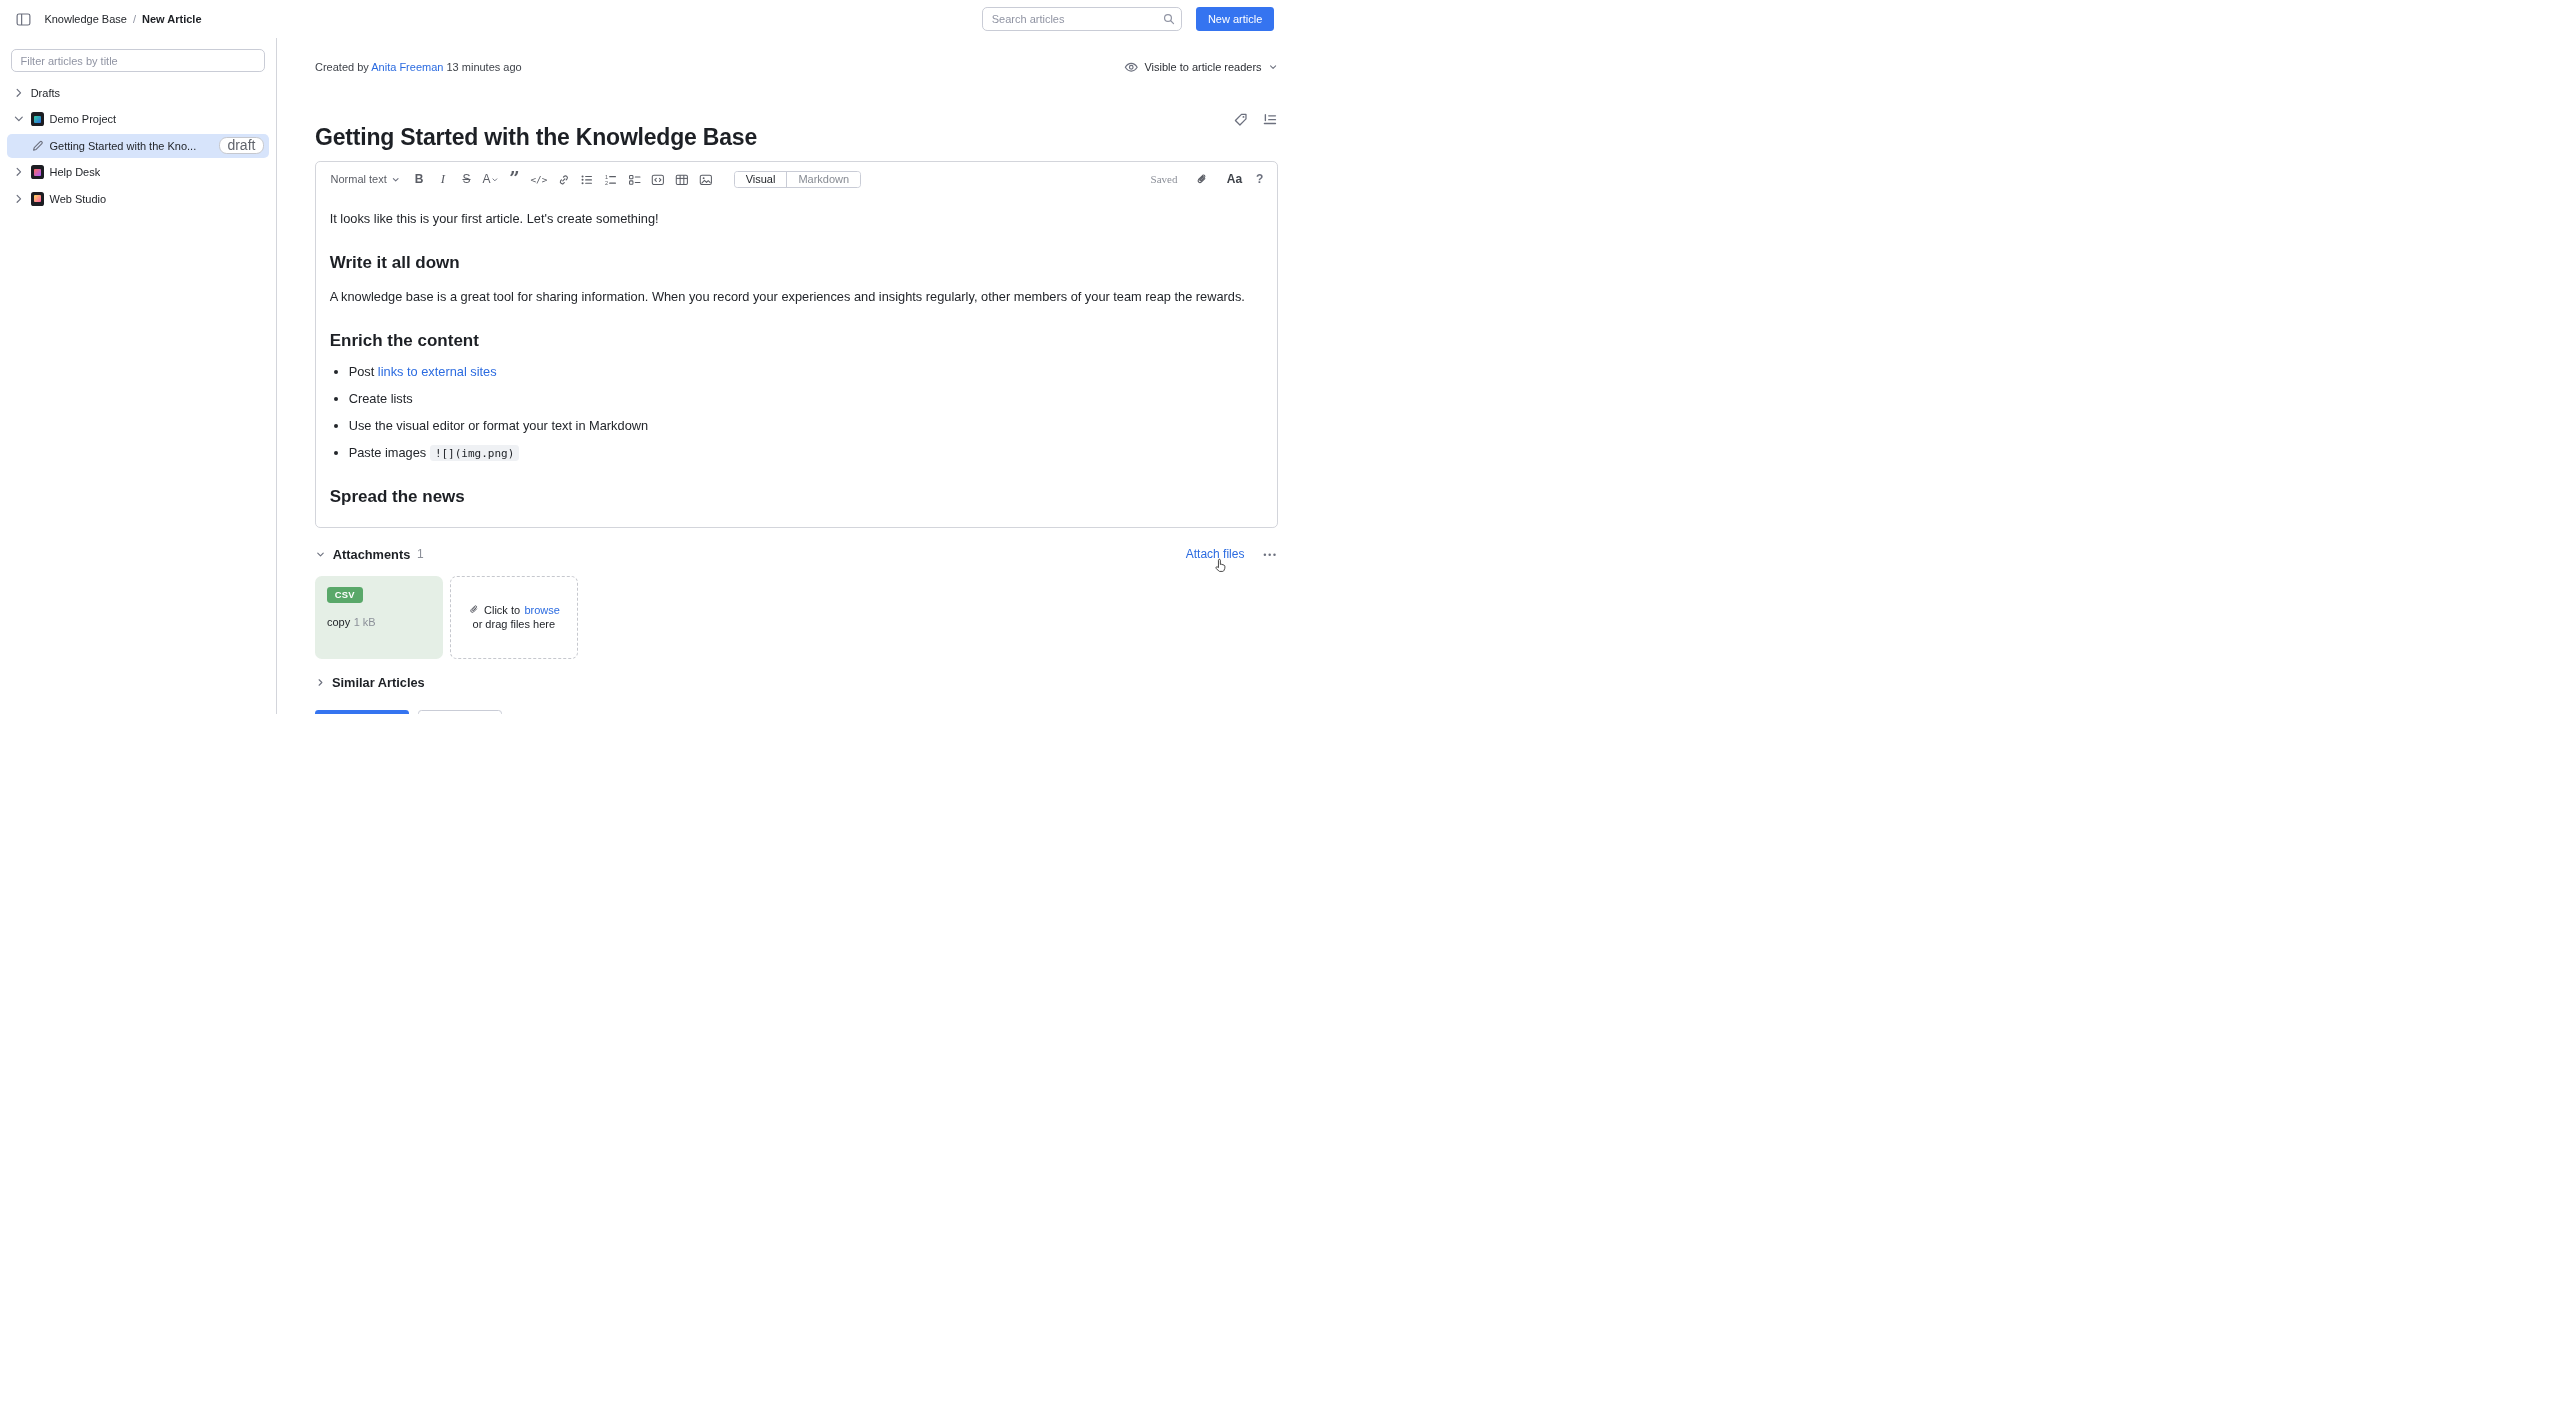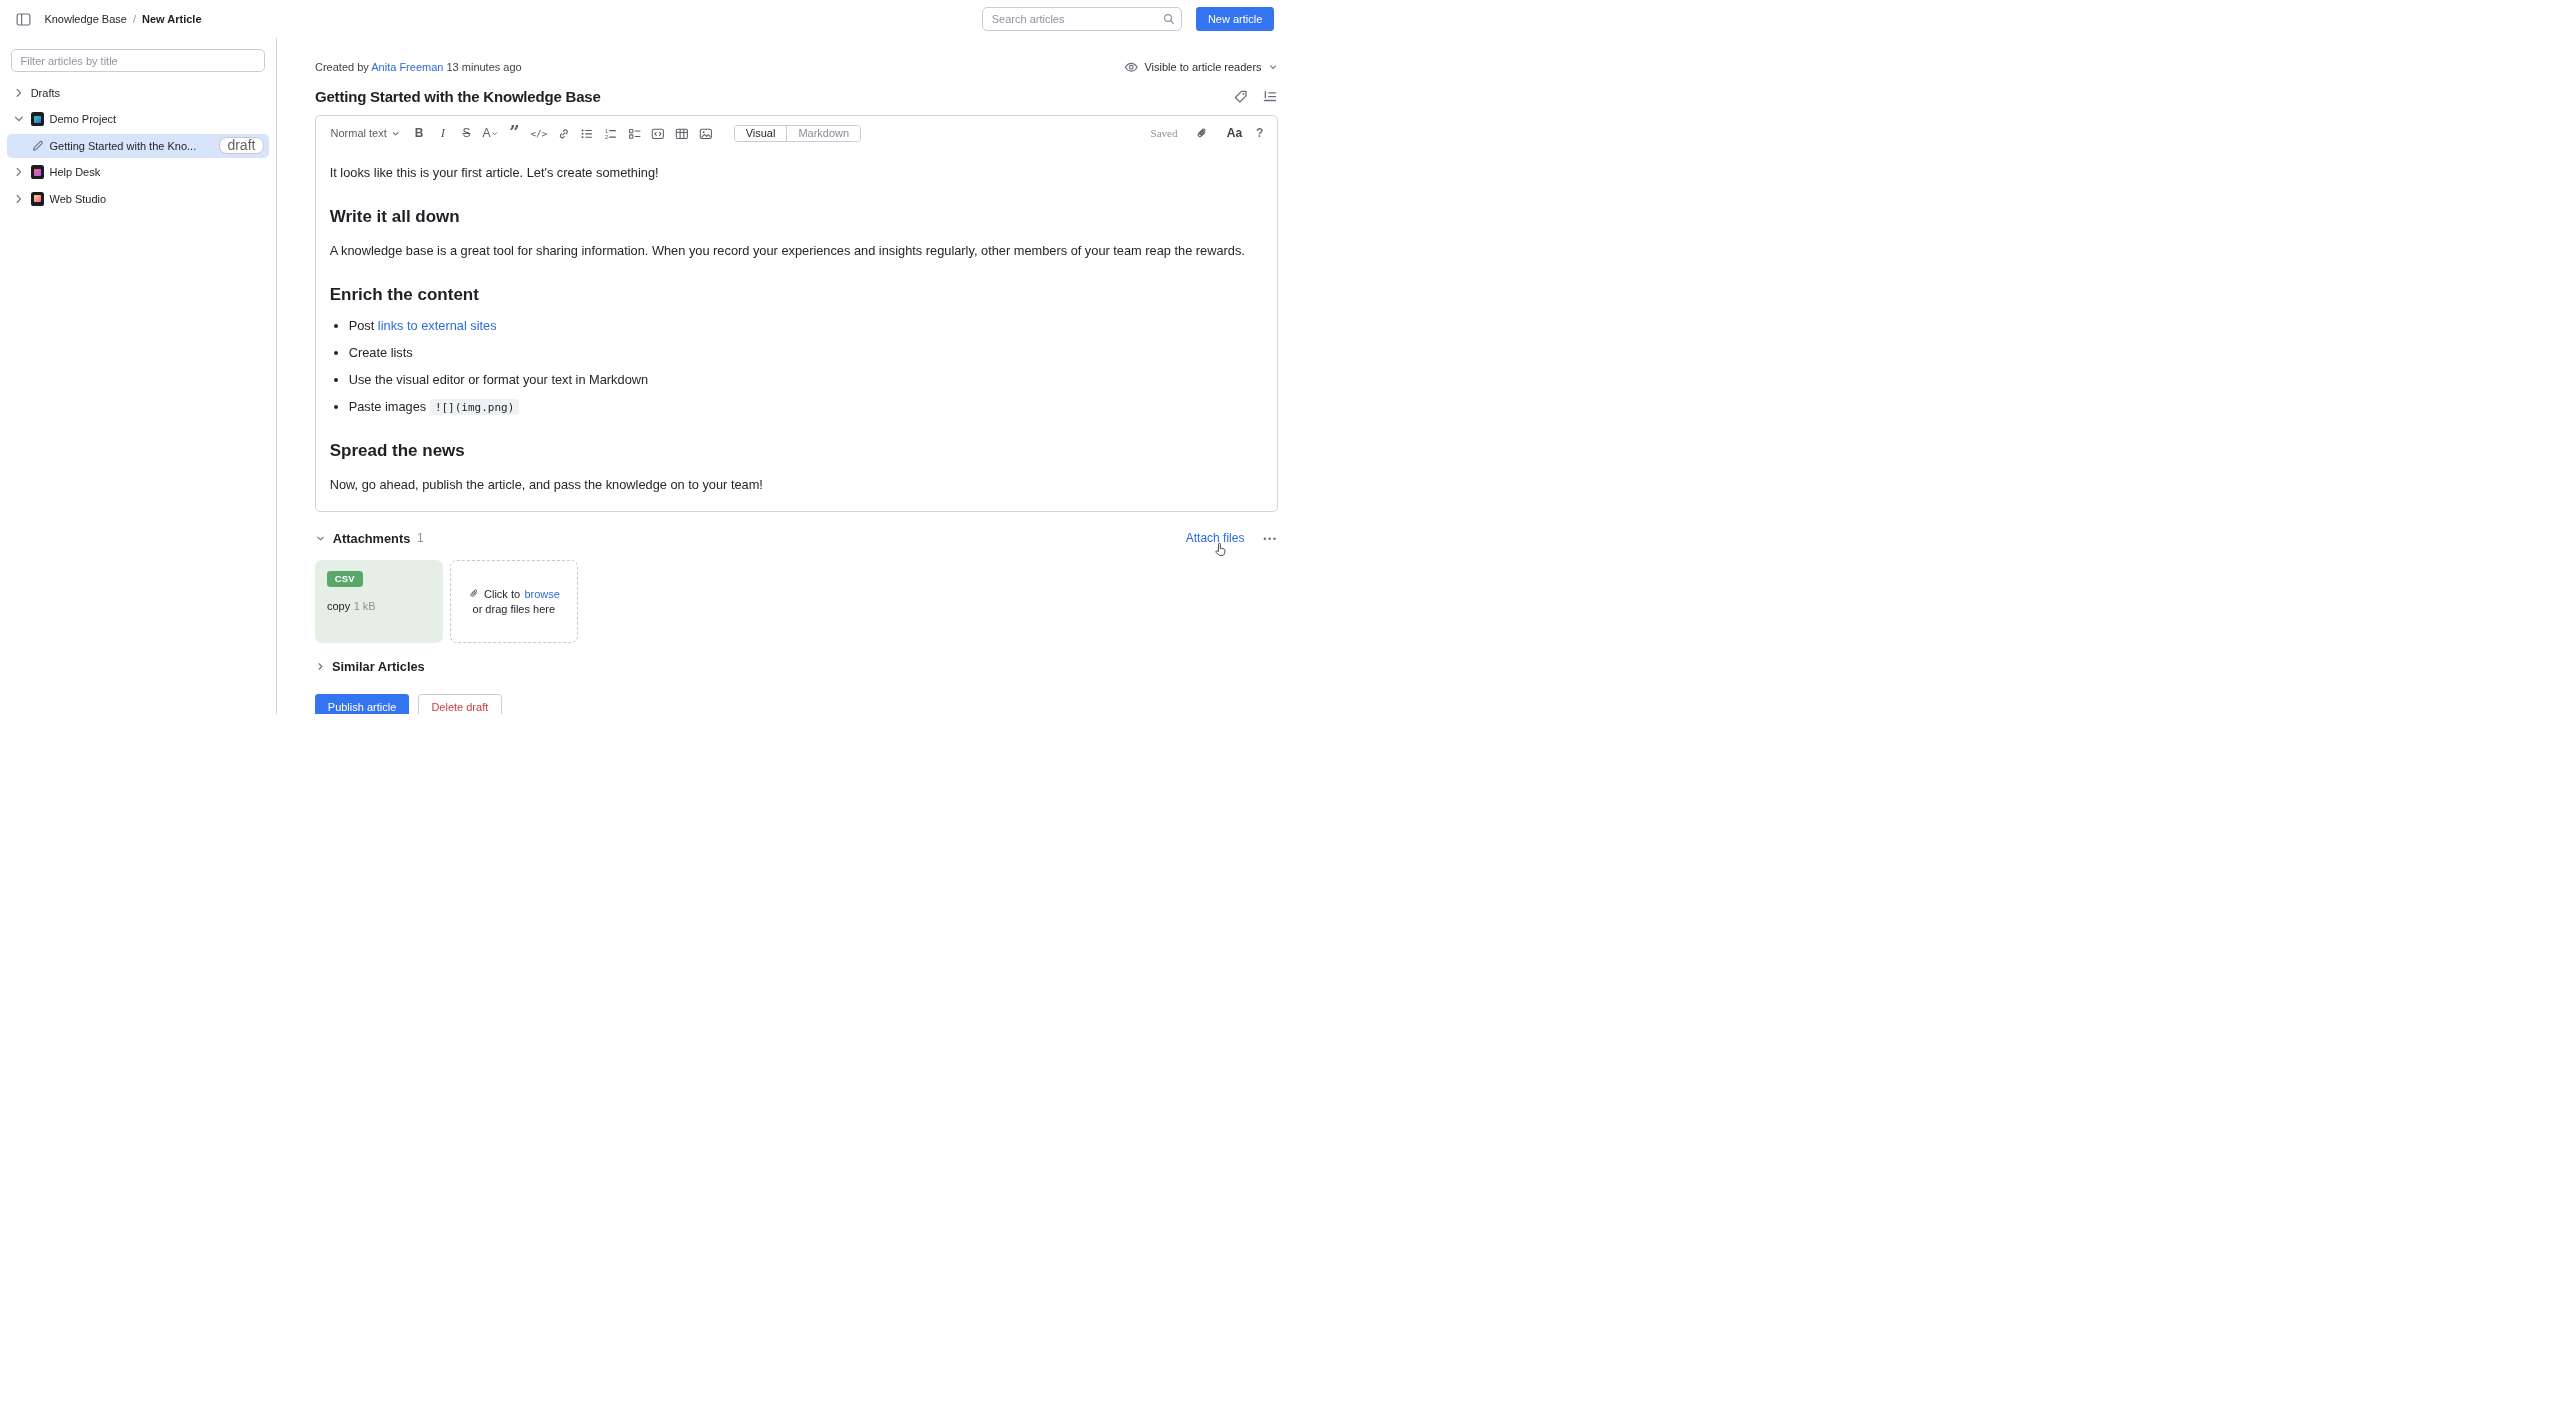--- a/index.html
+++ b/index.html
@@ -47,21 +47,21 @@
   .grow { flex:1; min-width:0; }
   .draft-badge { margin-left:auto; flex:0 0 auto; font-size:14px; color:#60646c; background:#fff; border:0.9px solid #c6c8ce; border-radius:7.7px; padding:0.9px 7.7px; line-height:12.8px; }
 
   
   .main { flex:1; padding:22px 10.2px 0 38px; overflow:hidden; }
   .meta-row { display:flex; justify-content:space-between; align-items:center; font-size:11px; color:#3f434a; }
   .author-link { color:#2b6be0; cursor:pointer; }
   .visibility { display:flex; align-items:center; gap:6px; color:#2c2f35; cursor:pointer; }
 
   .title-row { display:flex; justify-content:space-between; align-items:center; margin-top:13.7px; }
-  .article-title { font-size:15px; font-weight:700; color:#1d2025; letter-spacing:-0.2px; }
+  .article-title { font-size:23px; font-weight:700; color:#1d2025; letter-spacing:-0.2px;margin-top:36px; }
   .title-icons { display:flex; align-items:center; gap:13.7px; }
 
   .editor { margin-top:10.2px; border:0.9px solid #d3d5db; border-radius:5.1px; background:#fff; }
   .toolbar { display:flex; align-items:center; padding:6px 8.5px 4.3px; gap:1.7px; }
   .tbtn { min-width:22px; height:22px; border:none; background:transparent; border-radius:3.4px; display:flex; align-items:center; justify-content:center; color:#5a5d65; font-size:12px; padding:0 3.4px; }
   .style-dd { gap:4.3px; font-size:11px; padding:0 6px; }
   .bold-glyph { font-weight:700; }
   .italic-glyph { font-style:italic; font-family:"Liberation Serif",serif; font-size:12.8px; }
   .strike-glyph { text-decoration:line-through; }
   .quote-glyph { font-family:"DejaVu Serif",serif; font-weight:700; font-size:18px; line-height:8.5px; height:12px; }
@@ -342,21 +342,20 @@
           <h2>Write it all down</h2>
           <p>A knowledge base is a great tool for sharing information. When you record your experiences and insights regularly, other members of your team reap the rewards.</p>
           <h2>Enrich the content</h2>
           <ul>
             <li><span>Post </span><a class="editor-link">links to external sites</a></li>
             <li>Create lists</li>
             <li>Use the visual editor or format your text in Markdown</li>
             <li><span>Paste images </span><code class="inline-code">![](img.png)</code></li>
           </ul>
           <h2>Spread the news</h2>
-          <p>Now, go ahead, publish the article, and pass the knowledge on to your team!</p>
         </div>
       </section>
 
       <div class="attach-header">
         <span>
           <svg width="11" height="11" viewBox="0 0 16 16">
               <path d="M4 6l4 4 4-4" fill="none" stroke="#6c707e" stroke-width="1.6" stroke-linecap="round" stroke-linejoin="round"></path>
             </svg>
         </span>
         <span class="attach-title">Attachments</span>

